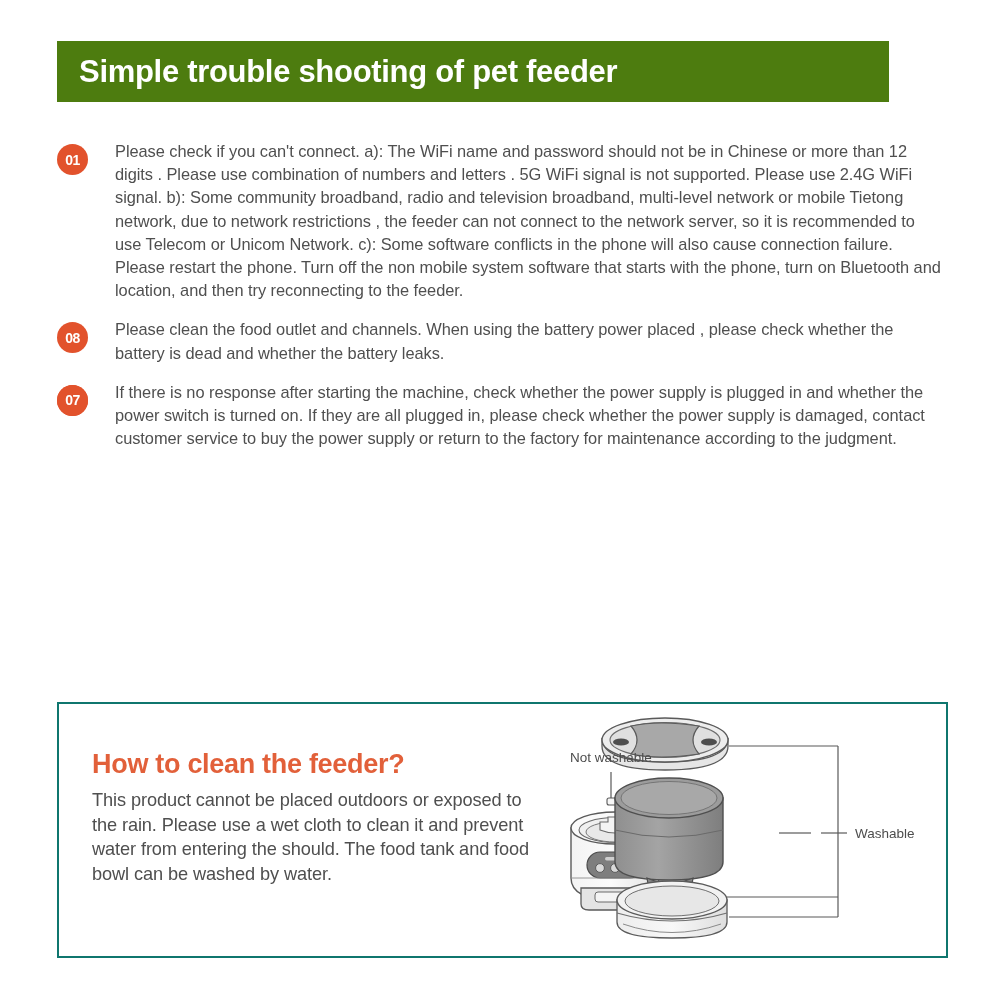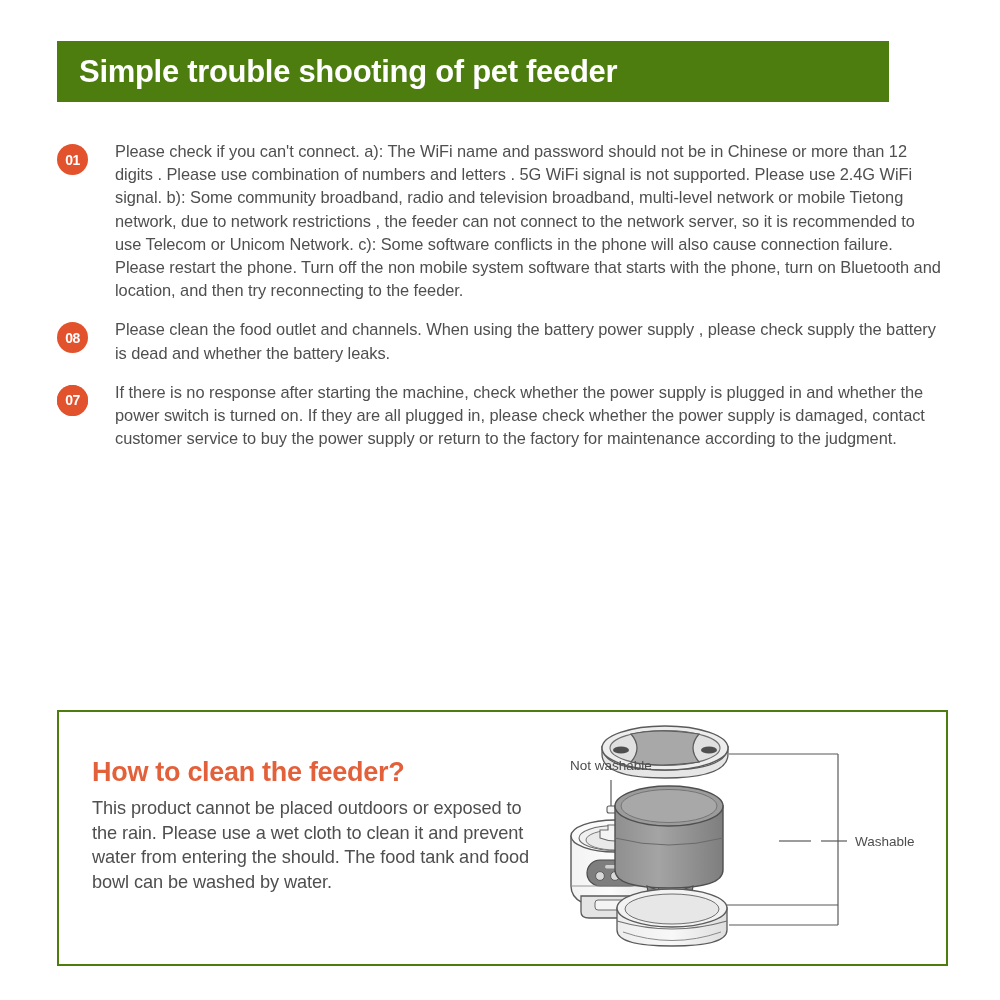--- a/index.html
+++ b/index.html
@@ -75,24 +75,23 @@
     margin: 14px;
   }
 
   
   .clean-panel {
     position: absolute;
     left: 57px;
     top: 702px;
     width: 891px;
     height: 256px;
-    border: 2px solid #4d7c0f;
+    border: 2px solid #0f766e;
     box-sizing: border-box;
     background: #ffffff;
-    margin-top: 8px;
   }
   .clean-left {
     position: absolute;
     left: 33px;
     top: 45px;
     width: 460px;
   }
   .clean-heading {
     color: #e2603a;
     font-size: 27px;
@@ -137,21 +136,21 @@
   <div class="item">
     <div class="badge">01</div>
     <div class="item-body">
       <p>Please check if you can't connect. a): The WiFi name and password should not be in Chinese or more than 12 digits . Please use combination of numbers and letters . 5G  WiFi signal is not supported. Please use 2.4G WiFi signal. b): Some community broadband, radio and television broadband, multi-level network or mobile Tietong  network, due to network restrictions , the feeder can not connect to the network server, so it is recommended to use Telecom or Unicom Network. c): Some software conflicts in the phone will also cause connection failure. Please restart the phone. Turn off the non mobile system software that starts with the phone, turn on Bluetooth and location, and then try reconnecting to the feeder.</p>
     </div>
   </div>
 
   <div class="item" style="margin-top:16px;">
     <div class="badge">08</div>
     <div class="item-body">
-      <p>Please clean the food outlet and channels. When using the battery power supply , please check supply the battery is dead and whether the battery leaks.</p>
+      <p>Please clean the food outlet and channels. When using the battery power placed , please check whether the battery is dead and whether the battery leaks.</p>
     </div>
   </div>
 
   <div class="item" style="margin-top:16px;">
     <div class="badge">02</div>
     <div class="item-body">
     </div>
   </div>
 
   <div class="item" style="margin-top:16px;">

